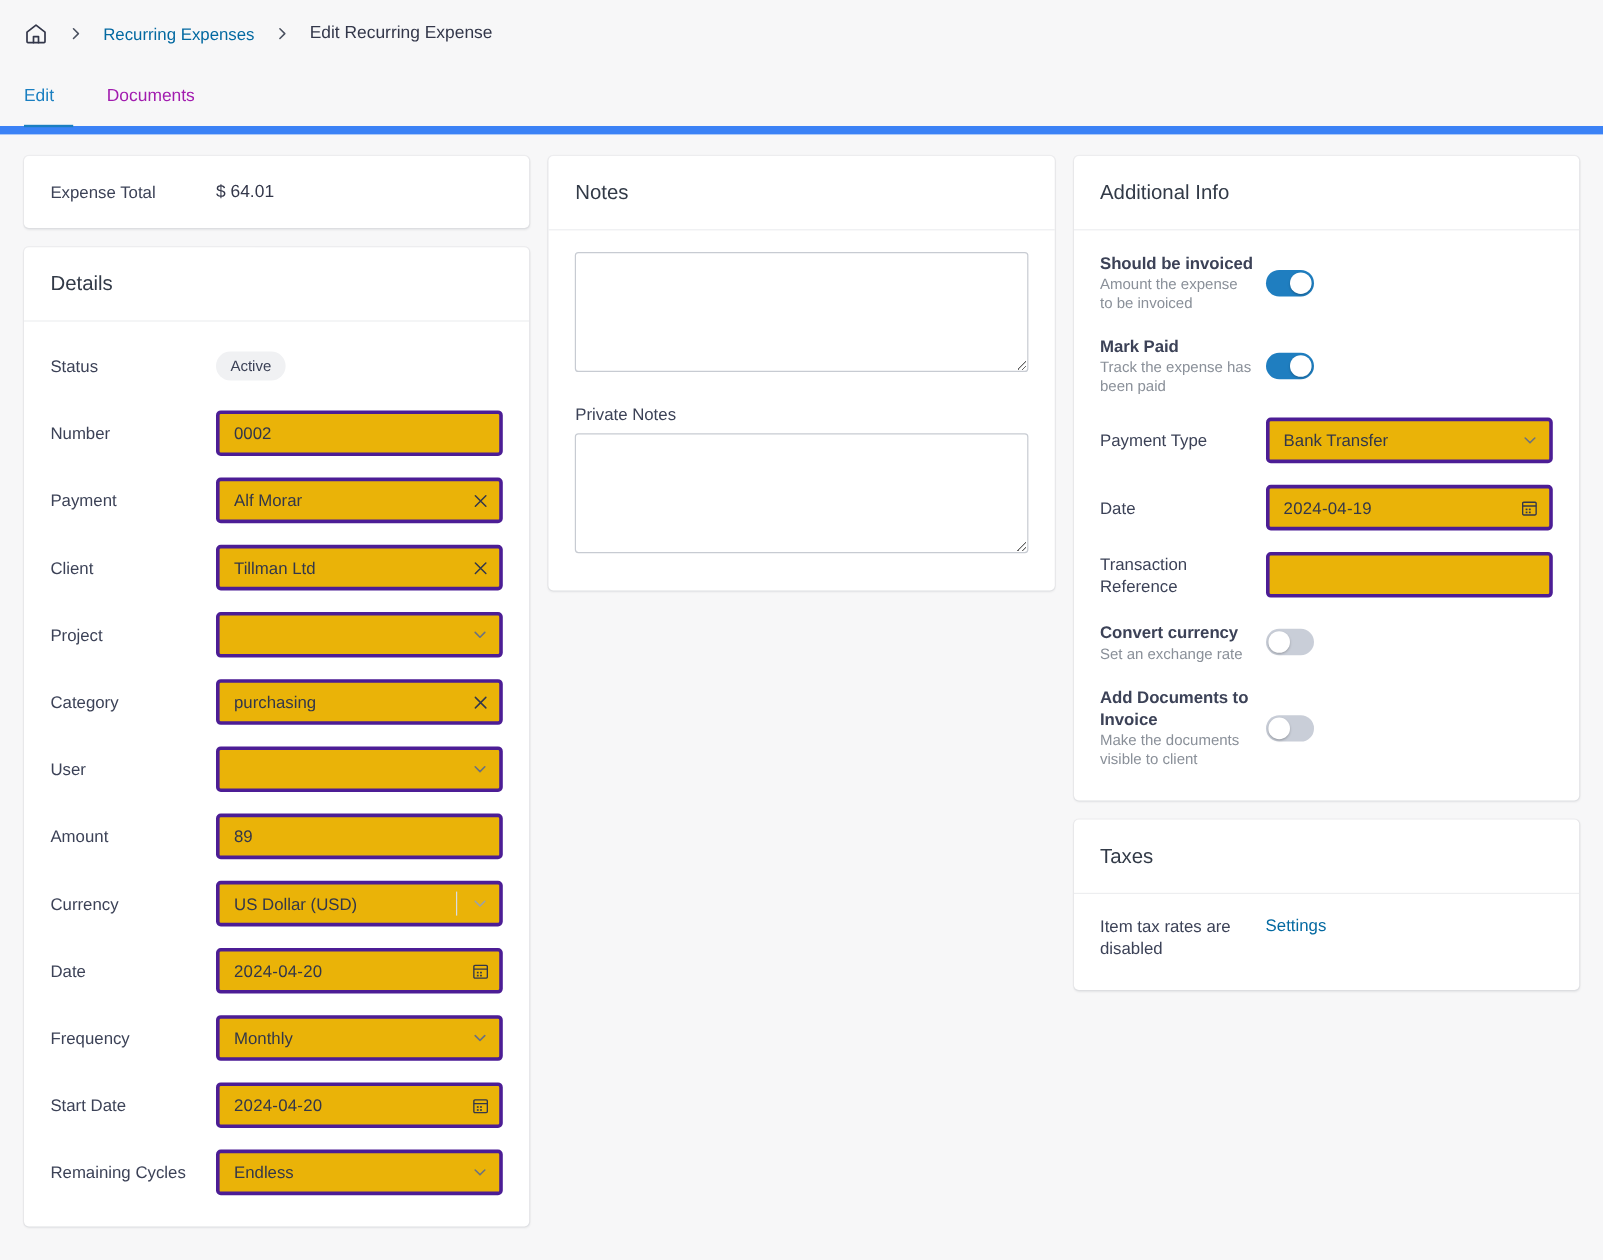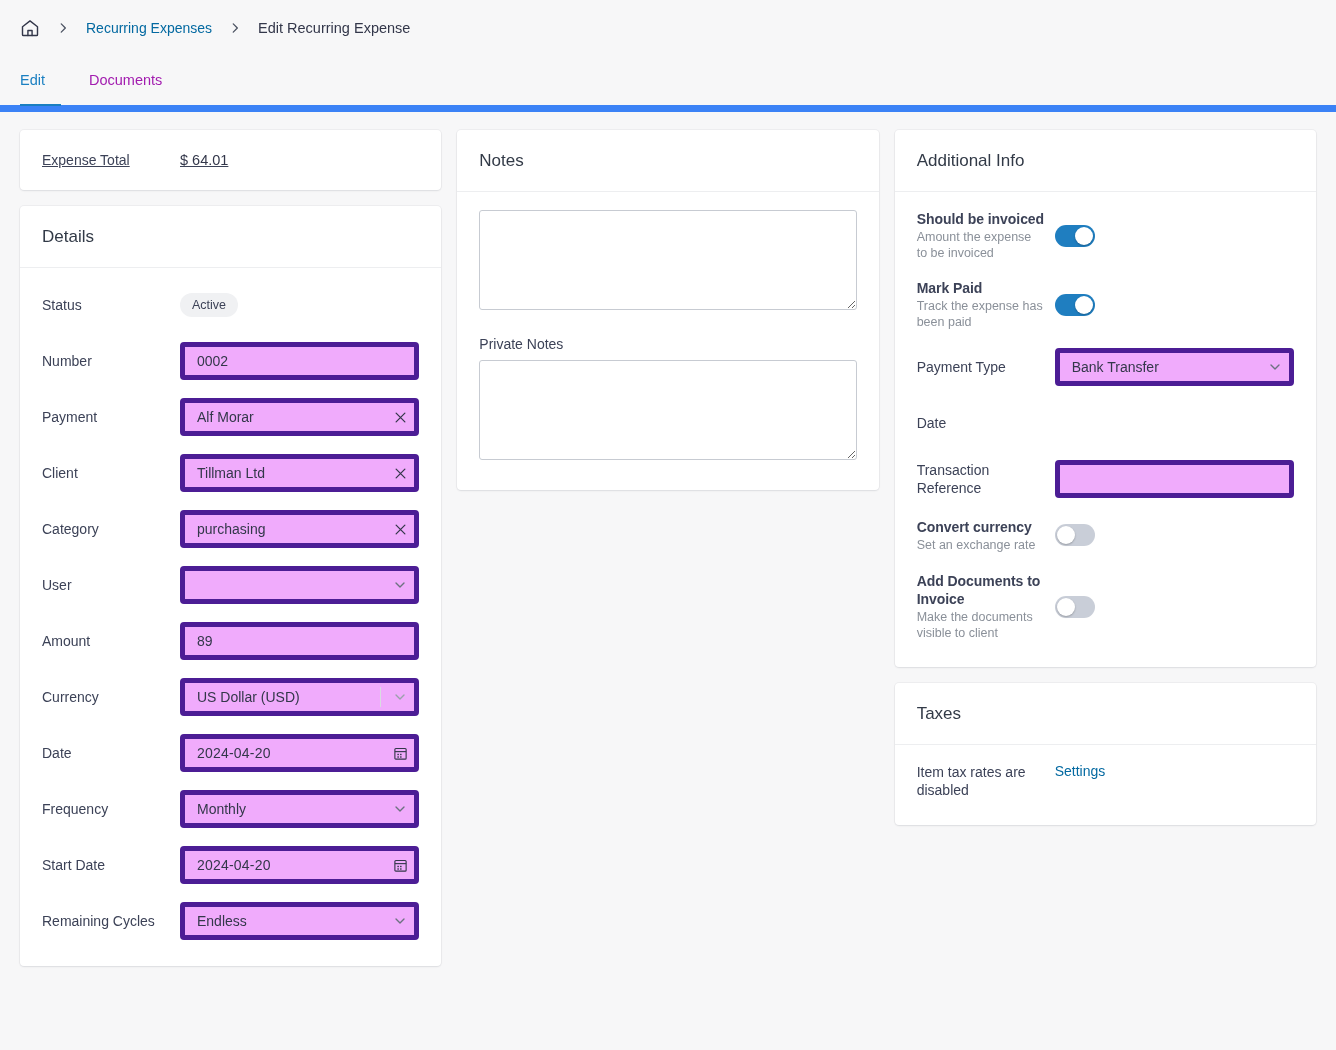--- a/index.html
+++ b/index.html
@@ -71,21 +71,21 @@
     box-shadow: 0 1px 2px rgba(16,24,40,.08), 0 0 0 1px rgba(16,24,40,.04);
   }
   .card-head {
     padding: 21px 22px 20px 22px;
     border-bottom: 1px solid #edeef0;
     font-size: 17px;
     color: #2f3murky;
     color: #323a47;
   }
   .card-body { padding: 18px 22px 26px 22px; }
-  .card-plain { padding: 22px 22px 22px 22px; text-decoration: underline; }
+  .card-plain { padding: 22px 22px 22px 22px; }
 
   
   .row {
     display: flex;
     align-items: center;
     min-height: 38px;
     margin-bottom: 18px;
   }
   .row:last-child { margin-bottom: 0; }
   .row-label {
@@ -94,23 +94,23 @@
     font-size: 14px;
     color: #3c4257;
     line-height: 18px;
     padding-right: 8px;
   }
   .row-field { flex: 1 1 auto; position: relative; }
 
   .input {
     width: 100%;
     height: 38px;
-    border: 5px solid #4c1d95;
+    border: 3px solid #4c1d95;
     border-radius: 4px;
-    background: #f0abfc;
+    background: #eab308;
     font-size: 14px;
     color: #33374a;
     padding: 0 12px;
     display: flex;
     align-items: center;
     font-family: "Liberation Sans", sans-serif;
   }
   .input.has-action { padding-right: 38px; }
   .input .val { white-space: nowrap; overflow: hidden; text-overflow: ellipsis; }
   .input.mono .val { letter-spacing: .2px; }
@@ -300,20 +300,33 @@
               <span class="val">Tillman Ltd</span>
             </div>
             <span class="field-action">
               <svg width="15" height="15" viewBox="0 0 24 24" fill="none" stroke="#33374a" stroke-width="2" stroke-linecap="round">
                   <path d="M5 5l14 14M19 5L5 19"></path>
                 </svg>
             </span>
           </div>
         </div>
 
+        <div class="row">
+          <div class="row-label">Project</div>
+          <div class="row-field">
+            <div class="input has-action">
+              <span class="val"></span>
+            </div>
+            <span class="field-action muted">
+              <svg width="16" height="16" viewBox="0 0 24 24" fill="none" stroke="#6b7280" stroke-width="2" stroke-linecap="round" stroke-linejoin="round">
+                  <path d="M6 9l6 6 6-6"></path>
+                </svg>
+            </span>
+          </div>
+        </div>
 
         <div class="row">
           <div class="row-label">Category</div>
           <div class="row-field">
             <div class="input has-action">
               <span class="val">purchasing</span>
             </div>
             <span class="field-action">
               <svg width="15" height="15" viewBox="0 0 24 24" fill="none" stroke="#33374a" stroke-width="2" stroke-linecap="round">
                   <path d="M5 5l14 14M19 5L5 19"></path>
@@ -484,20 +497,35 @@
             <span class="field-action muted">
               <svg width="16" height="16" viewBox="0 0 24 24" fill="none" stroke="#6b7280" stroke-width="2" stroke-linecap="round" stroke-linejoin="round">
                   <path d="M6 9l6 6 6-6"></path>
                 </svg>
             </span>
           </div>
         </div>
 
         <div class="row">
           <div class="row-label">Date</div>
+          <div class="row-field">
+            <div class="input has-action mono">
+              <span class="val">2024-04-19</span>
+            </div>
+            <span class="field-action">
+              <svg width="15" height="15" viewBox="0 0 24 24" fill="none" stroke="#33374a" stroke-width="1.8">
+                <rect x="3" y="4" width="18" height="17" rx="1.5"></rect>
+                <path d="M3 9h18" stroke-width="1.8"></path>
+                <rect x="7" y="12.5" width="2.4" height="2.2" fill="#33374a" stroke="none"></rect>
+                <rect x="11.3" y="12.5" width="2.4" height="2.2" fill="#33374a" stroke="none"></rect>
+                <rect x="7" y="16.5" width="2.4" height="2.2" fill="#33374a" stroke="none"></rect>
+                <rect x="11.3" y="16.5" width="2.4" height="2.2" fill="#33374a" stroke="none"></rect>
+              </svg>
+            </span>
+          </div>
         </div>
 
         <div class="row">
           <div class="row-label">Transaction Reference</div>
           <div class="row-field">
             <div class="input">
               <span class="val"></span>
             </div>
           </div>
         </div>

